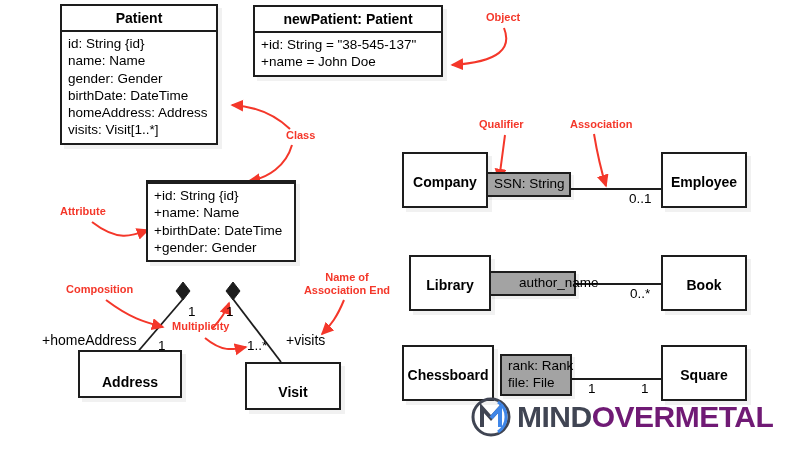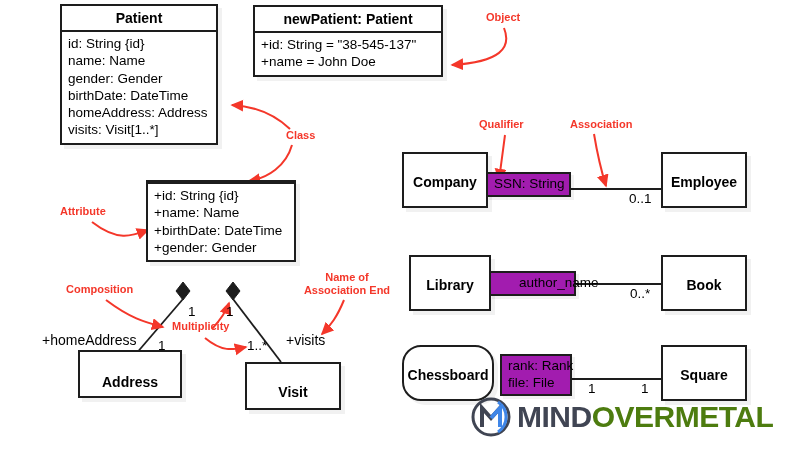--- a/index.html
+++ b/index.html
@@ -58,21 +58,21 @@
     display: flex;
     align-items: flex-start;
     justify-content: center;
   }
   .plain-box .uml-title { padding-top: 20px; }
 
   
   .qual-box {
     position: absolute;
     box-sizing: border-box;
-    background: #a21caf;
+    background: #a3a3a3;
     border: 2px solid #1d1d1d;
     box-shadow: 3px 3px 0 rgba(0,0,0,0.05);
     font-size: 13.5px;
     color: #000;
     padding: 2px 6px;
     line-height: 1.25;
     z-index: 4;
     white-space: nowrap;
   }
 
@@ -112,21 +112,21 @@
     align-items: center;
     gap: 5px;
   }
   #wm-text {
     font-size: 30px;
     font-weight: bold;
     letter-spacing: -0.5px;
     line-height: 1;
   }
   .wm-dark { color: #404553; }
-  .wm-blue { color: #4d7c0f; }
+  .wm-blue { color: #701a75; }
 </style>
 </head>
 <body>
 
 <div id="canvas">
 
   <svg class="layer" viewBox="0 0 800 450">
     <defs>
       <marker id="redArrow" markerWidth="7" markerHeight="7" refX="5.6" refY="3" orient="auto">
         <path d="M0,0 L6.4,3 L0,6 z" fill="#f4372a"></path>
@@ -229,21 +229,21 @@
   <div class="uml-box plain-box" style="left:409px; top:255px; width:82px; height:56px;">
     <div class="uml-title">Library</div>
   </div>
   <div class="qual-box" style="left:489px; top:271px; width:87px;padding-left:28px;">
     <div>author_name</div>
   </div>
   <div class="uml-box plain-box" style="left:661px; top:255px; width:86px; height:56px;">
     <div class="uml-title">Book</div>
   </div>
 
-  <div class="uml-box plain-box" style="left:402px; top:345px; width:92px; height:56px;border-radius:19px;">
+  <div class="uml-box plain-box" style="left:402px; top:345px; width:92px; height:56px;">
     <div class="uml-title">Chessboard</div>
   </div>
   <div class="qual-box" style="left:500px; top:354px; width:72px;">
     <div>rank: Rank</div>
     <div>file: File</div>
   </div>
   <div class="uml-box plain-box" style="left:661px; top:345px; width:86px; height:56px;">
     <div class="uml-title">Square</div>
   </div>
 

